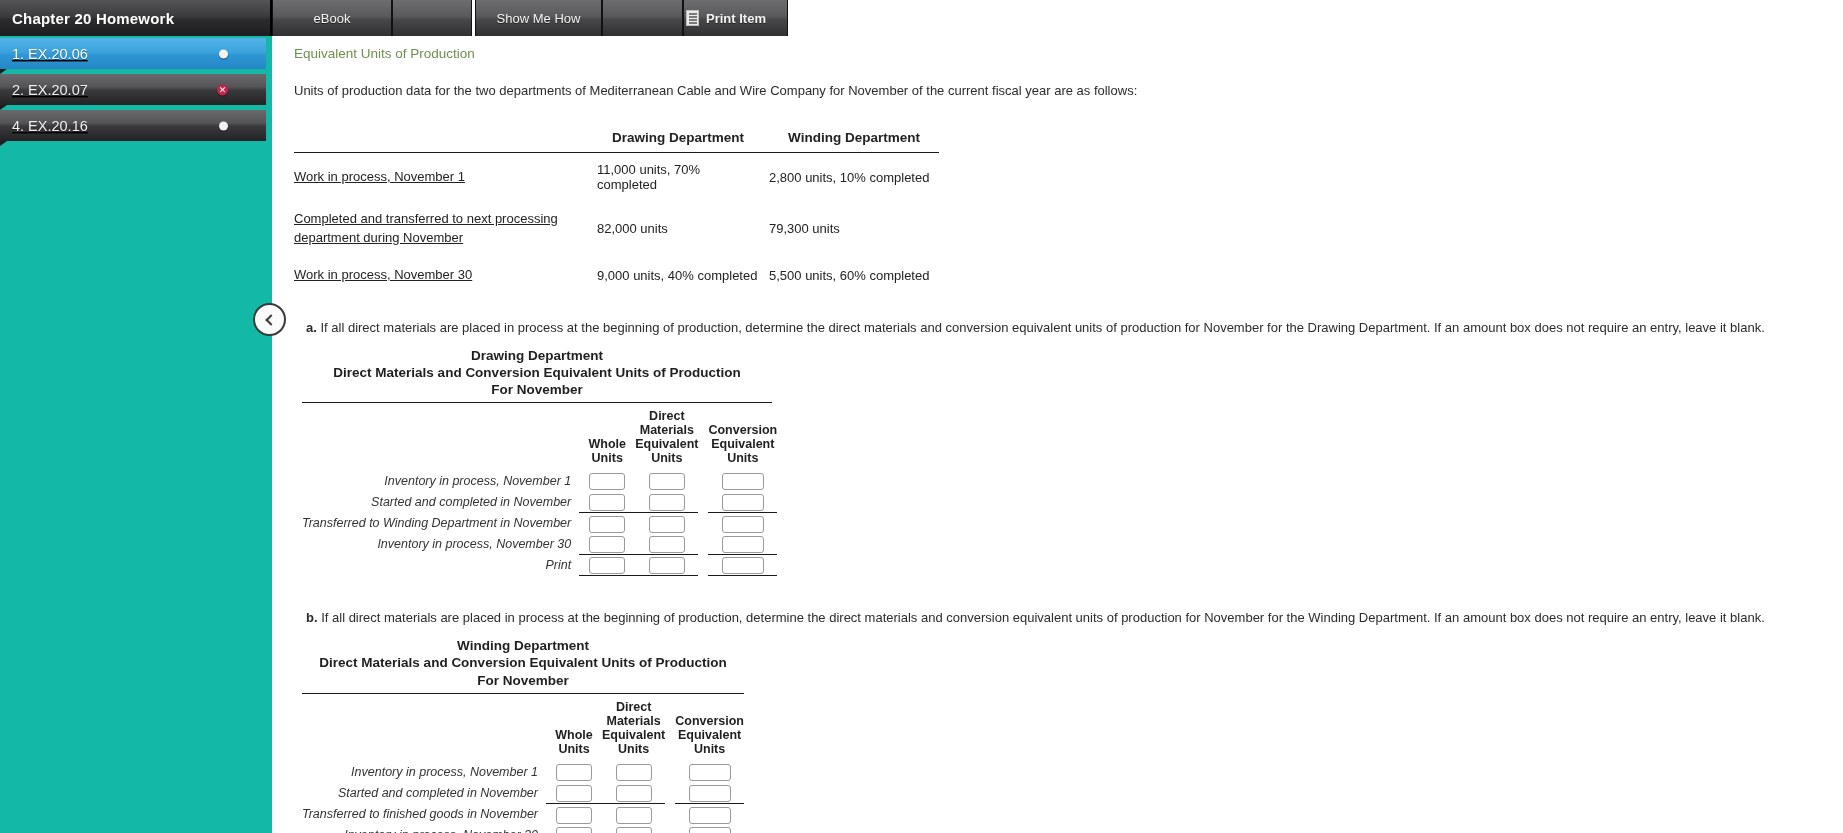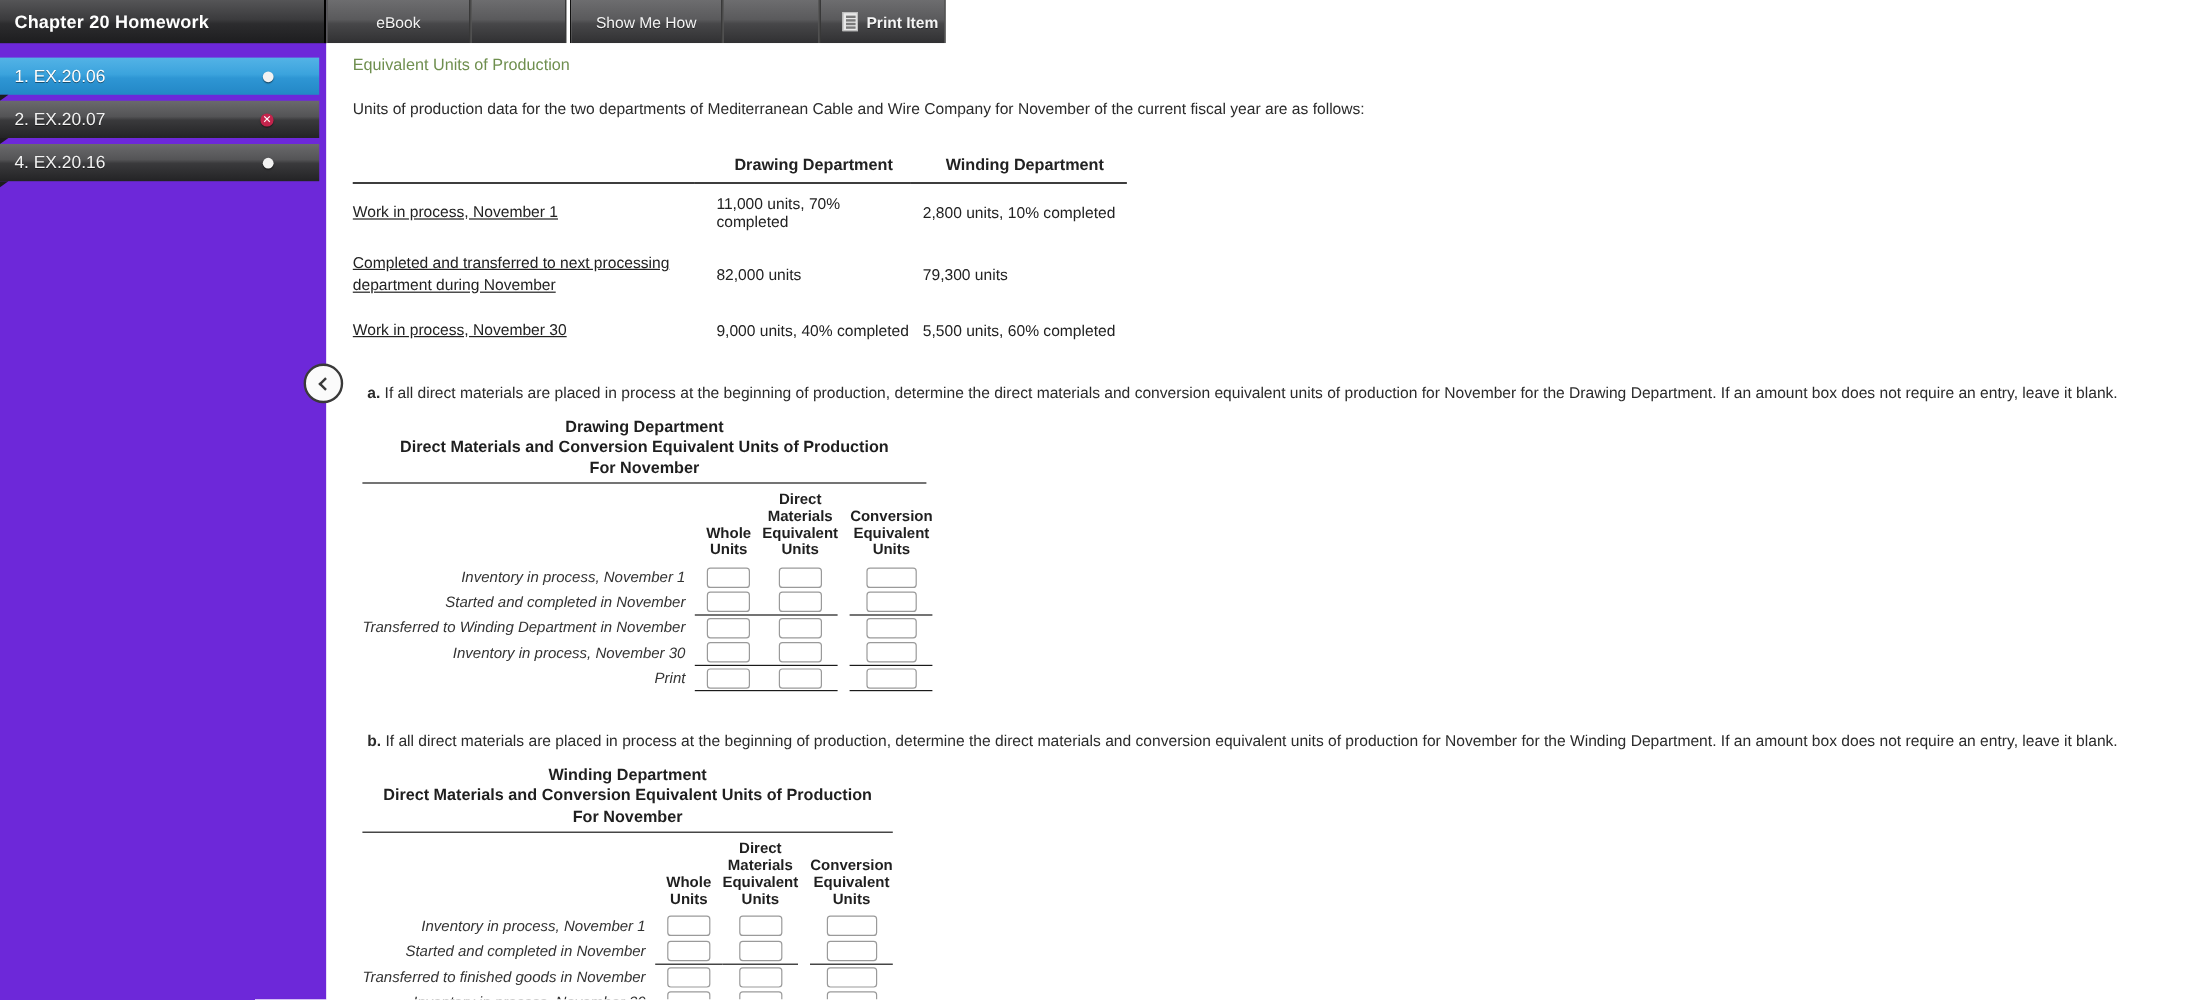--- a/index.html
+++ b/index.html
@@ -9,38 +9,38 @@
     background: #ffffff;
     font-family: "Liberation Sans", sans-serif;
     overflow: hidden;
   }
   #root { position: relative; width: 1843px; height: 833px; background: #fff; }
 
   
   .sidebar {
     position: absolute; left: 0; top: 0;
     width: 272px; height: 833px;
-    background: #6d28d9;
+    background: #14b8a6;
   }
   .sidebar-header {
     position: relative;
     width: 272px; height: 36px;
     background: linear-gradient(to bottom, #555557 0%, #3b3b3d 45%, #2c2c2e 55%, #1d1d1f 100%);
     border-right: 2px solid #000;
     display: flex; align-items: center;
   }
   .sidebar-header-title {
     color: #ffffff;
     font-size: 15px;
     font-weight: bold;
     padding-left: 12px;
     letter-spacing: .2px;
     white-space: nowrap;
   }
-  .nav-list { position: relative; width: 272px; padding-top: 12px; }
+  .nav-list { position: relative; width: 272px; padding-top: 2px; text-decoration: underline; }
   .nav-item {
     position: relative;
     width: 266px; height: 31px;
     margin-bottom: 5px;
     display: flex; align-items: center;
     background: linear-gradient(to bottom, #6a6a6c 0%, #545456 42%, #3a3a3c 52%, #232325 100%);
     color: #f2f2f2;
     font-size: 14.5px;
     cursor: pointer;
   }
@@ -108,21 +108,21 @@
     border-left: 1px solid #111;
     border-right: 1px solid #111;
     color: #f4f4f4;
     font-size: 13px;
     display: flex; align-items: center; justify-content: center;
     cursor: pointer;
     white-space: nowrap;
   }
   .tab .tab-label { text-shadow: 0 1px 0 rgba(0,0,0,.5); }
   .tab.blank { color: transparent; }
-  .tab.print { justify-content: flex-start; padding-left: 18px; font-weight: bold; }
+  .tab.print { justify-content: flex-start; padding-left: 2px; font-weight: bold; }
   .print-icon {
     width: 13px; height: 16px;
     background: #e9e9e9;
     border: 1px solid #bdbdbd;
     margin-right: 7px;
     position: relative;
     flex: 0 0 auto;
   }
   .print-icon::before {
     content: "";

